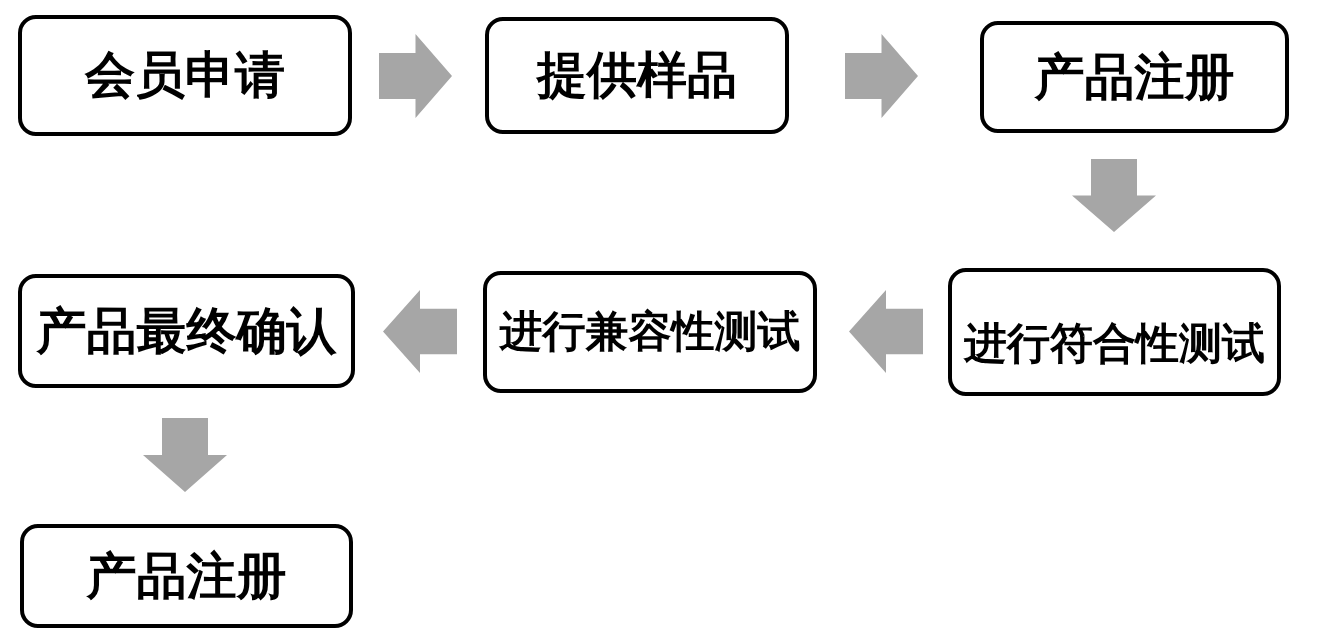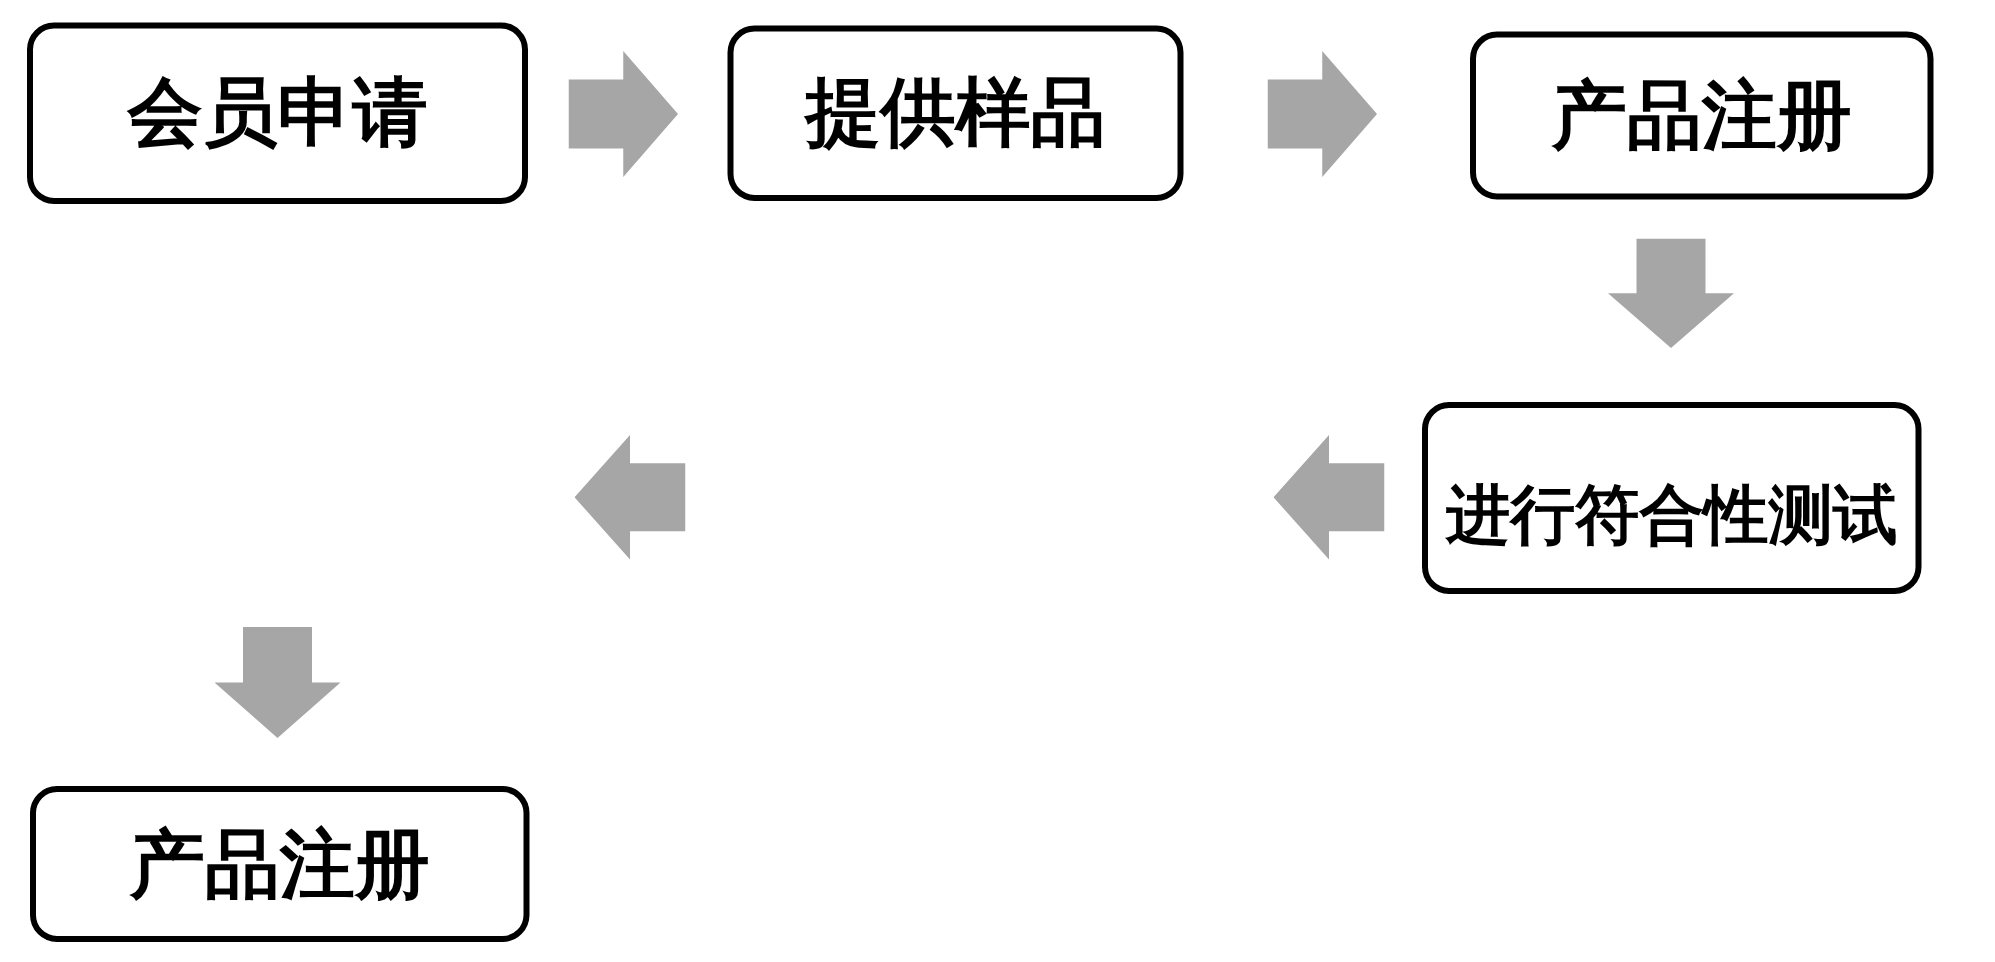--- a/index.html
+++ b/index.html
@@ -87,25 +87,31 @@
   </svg>
 
   <div class="flow-node n4 fs-md text-low">
     <span>进行符合性测试</span>
   </div>
 
   <svg class="flow-arrow a4" viewBox="0 0 74 84" preserveAspectRatio="none">
     <polygon points="74,19 37,19 37,0 0,42 37,84 37,65 74,65"></polygon>
   </svg>
 
+  <div class="flow-node n5 fs-md">
+    <span>进行兼容性测试</span>
+  </div>
 
   <svg class="flow-arrow a5" viewBox="0 0 74 84" preserveAspectRatio="none">
     <polygon points="74,19 37,19 37,0 0,42 37,84 37,65 74,65"></polygon>
   </svg>
 
+  <div class="flow-node n6 fs-lg">
+    <span>产品最终确认</span>
+  </div>
 
   <svg class="flow-arrow a6" viewBox="0 0 84 74" preserveAspectRatio="none">
     <polygon points="19,0 65,0 65,37 84,37 42,74 0,37 19,37"></polygon>
   </svg>
 
   <div class="flow-node n7 fs-lg">
     <span>产品注册</span>
   </div>
 
 </div>

